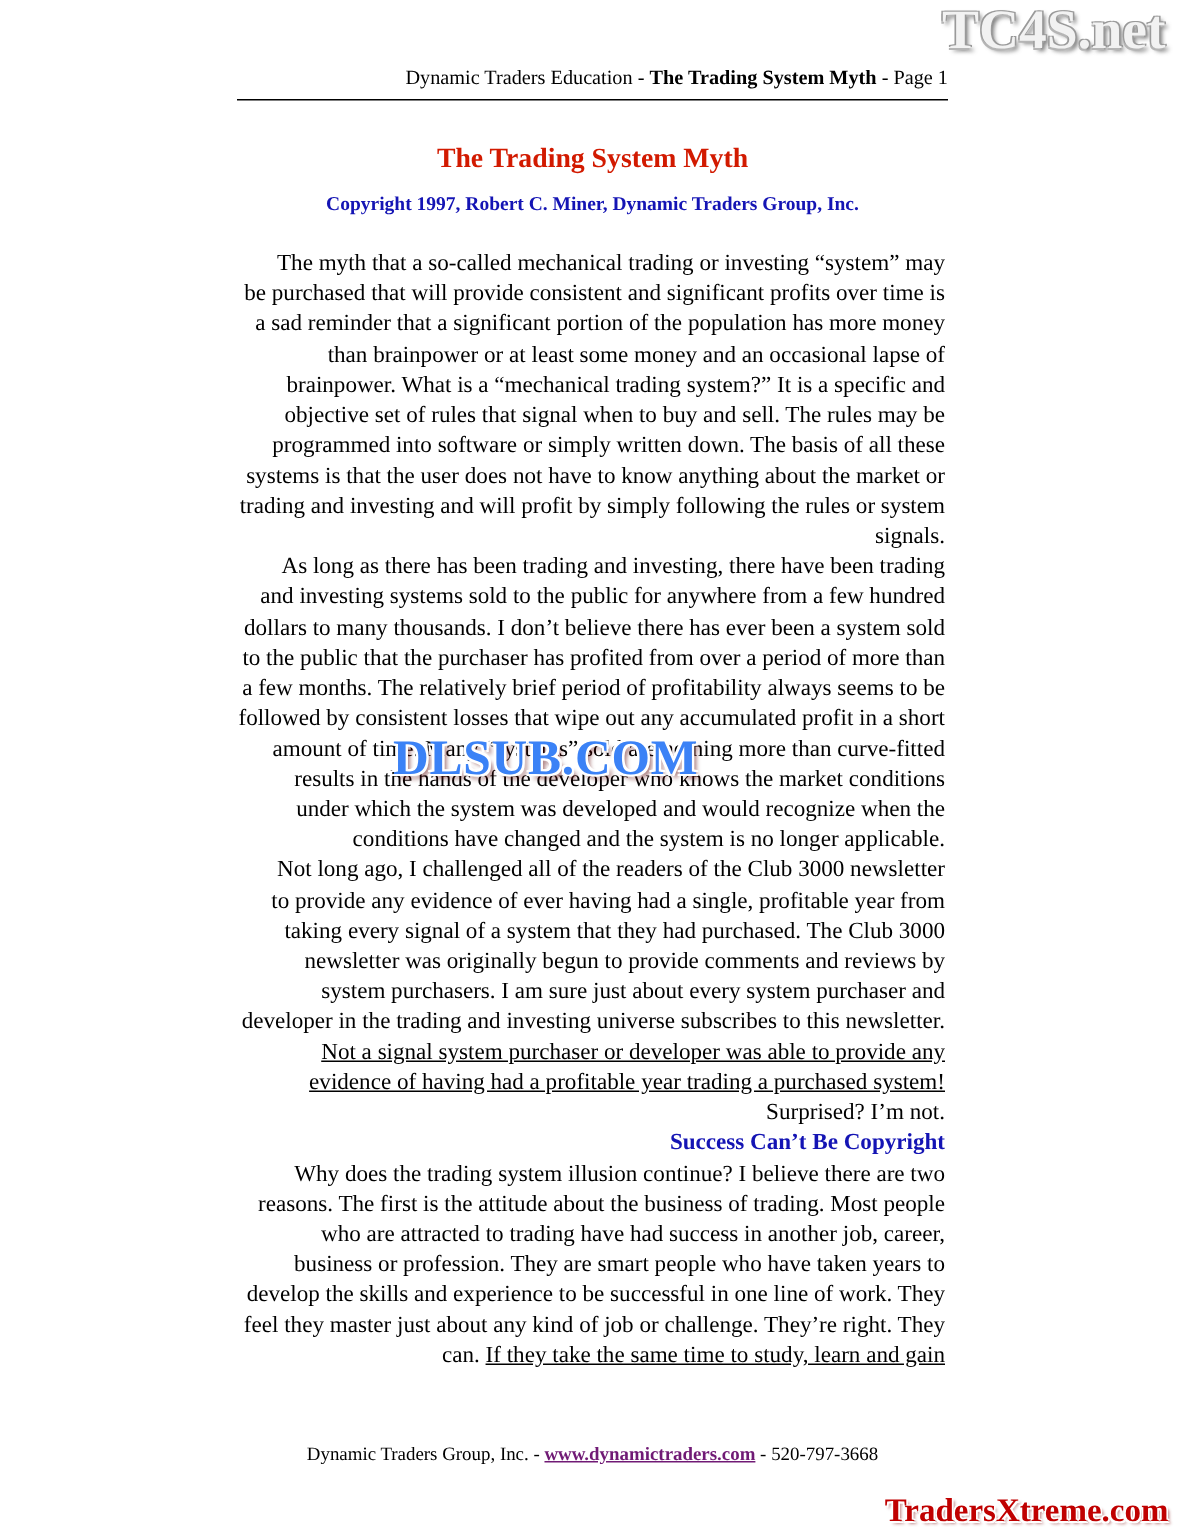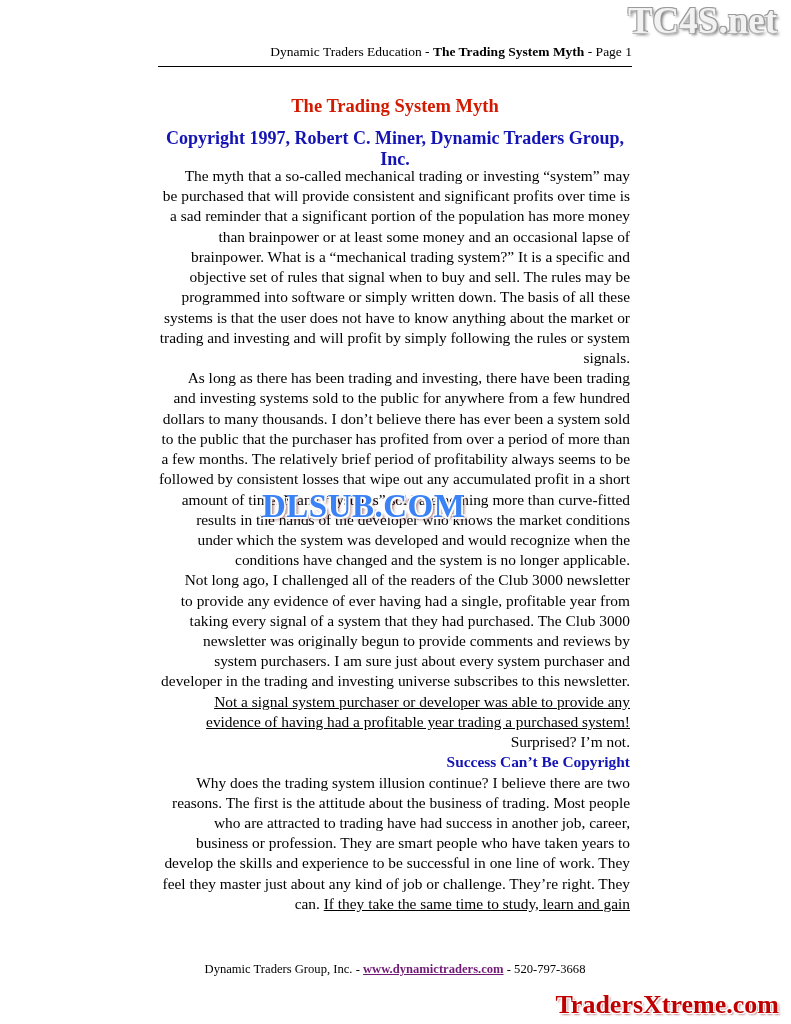--- a/index.html
+++ b/index.html
@@ -34,21 +34,21 @@
     letter-spacing: 0px;
     line-height: 1;
   }
 
   
   .wm-bottom {
     position: absolute;
     bottom: 6px;
     right: 12px;
     font-family: "Liberation Serif", serif;
-    font-size: 26px;
+    font-size: 22px;
     font-weight: bold;
     color: #c00000;
     text-shadow:
       -1px -1px 0 #ffffff,
        1px -1px 0 #ffffff,
       -1px  1px 0 #ffffff,
        1px  1px 0 #ffffff,
        2px  2px 2px rgba(120,0,0,0.45);
     line-height: 1;
   }
@@ -93,21 +93,21 @@
   }
 
   .doc-copy {
     position: absolute;
     left: 150px;
     top: 128px;
     width: 490px;
     text-align: center;
     color: #1414b4;
     font-weight: bold;
-    font-size: 18px;
+    font-size: 13px;
   }
 
   .body-col {
     position: absolute;
     left: 158px;
     top: 166px;
     width: 472px;
     font-size: 15.4px;
     line-height: 1.313;
     text-align: right;

